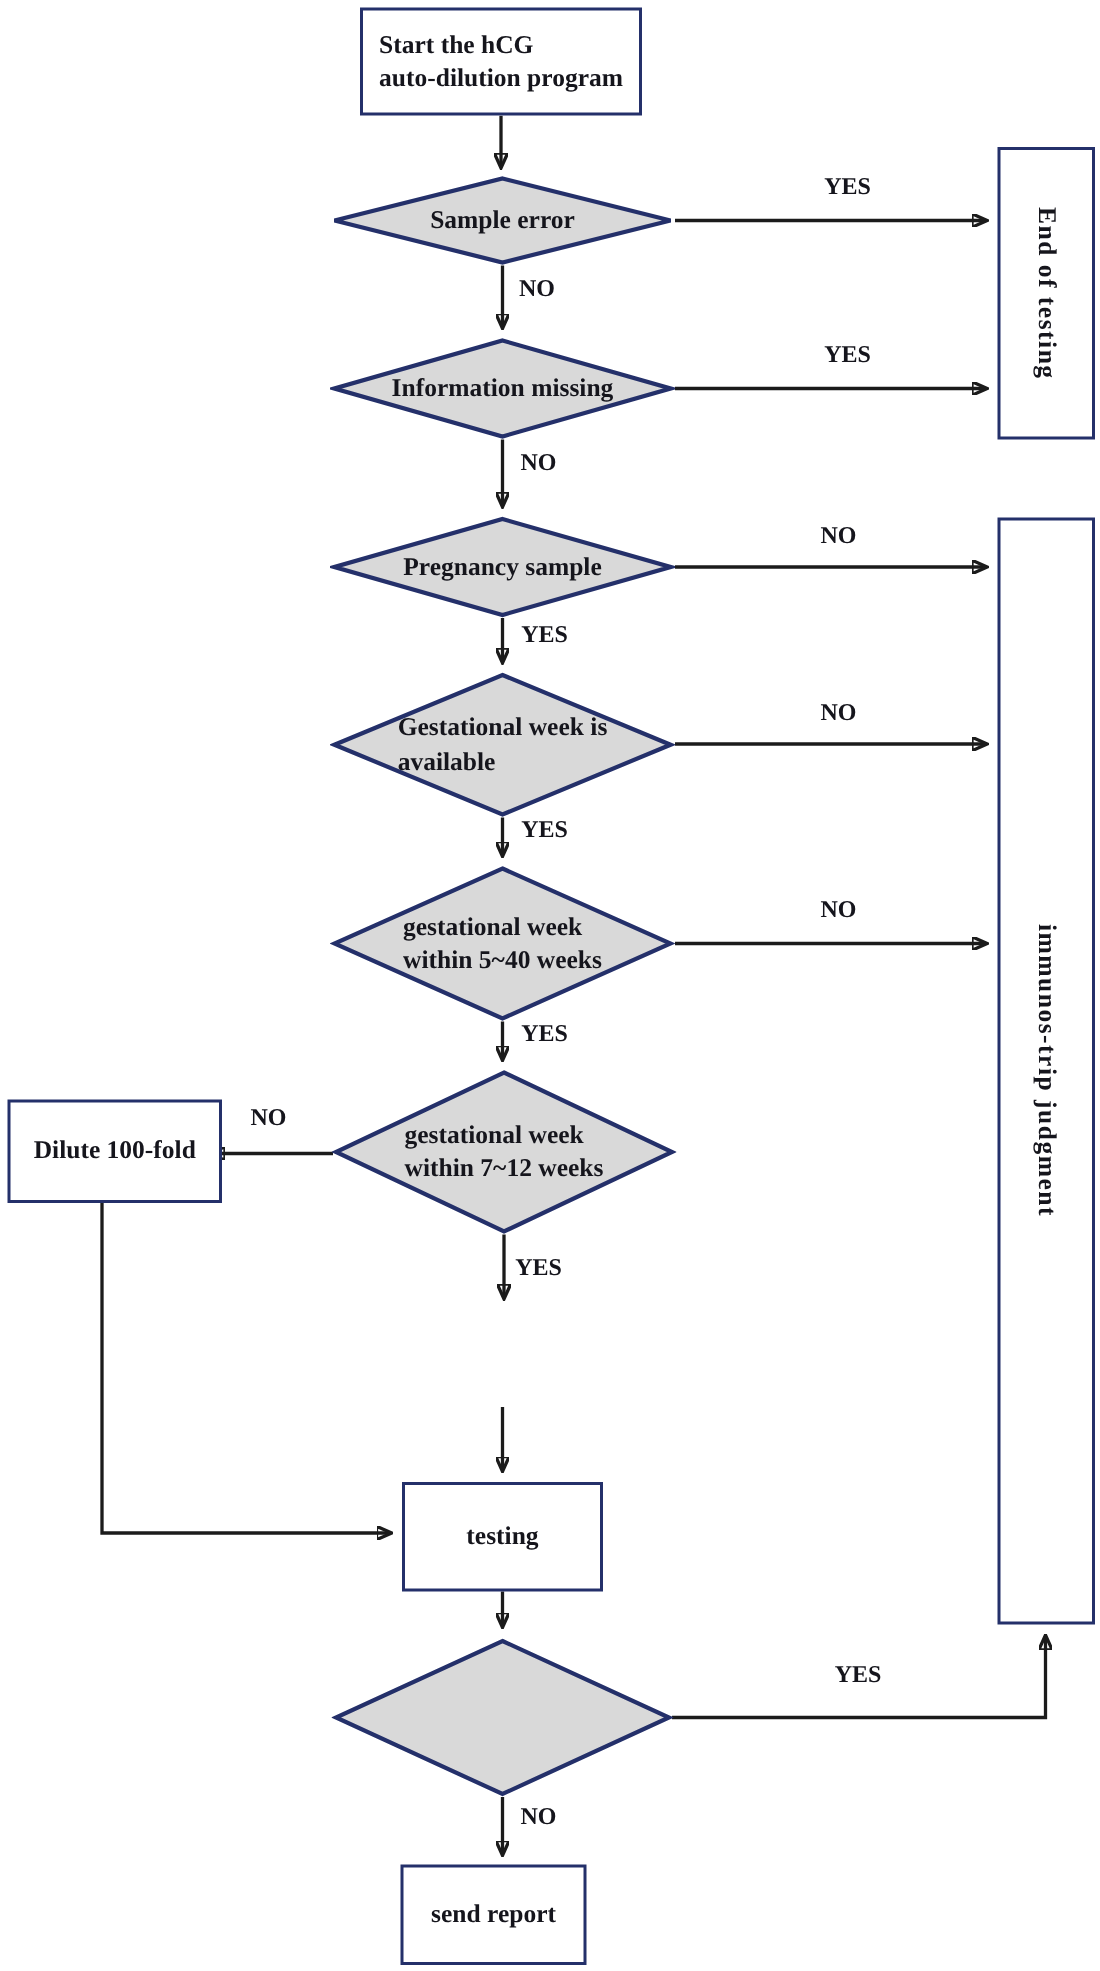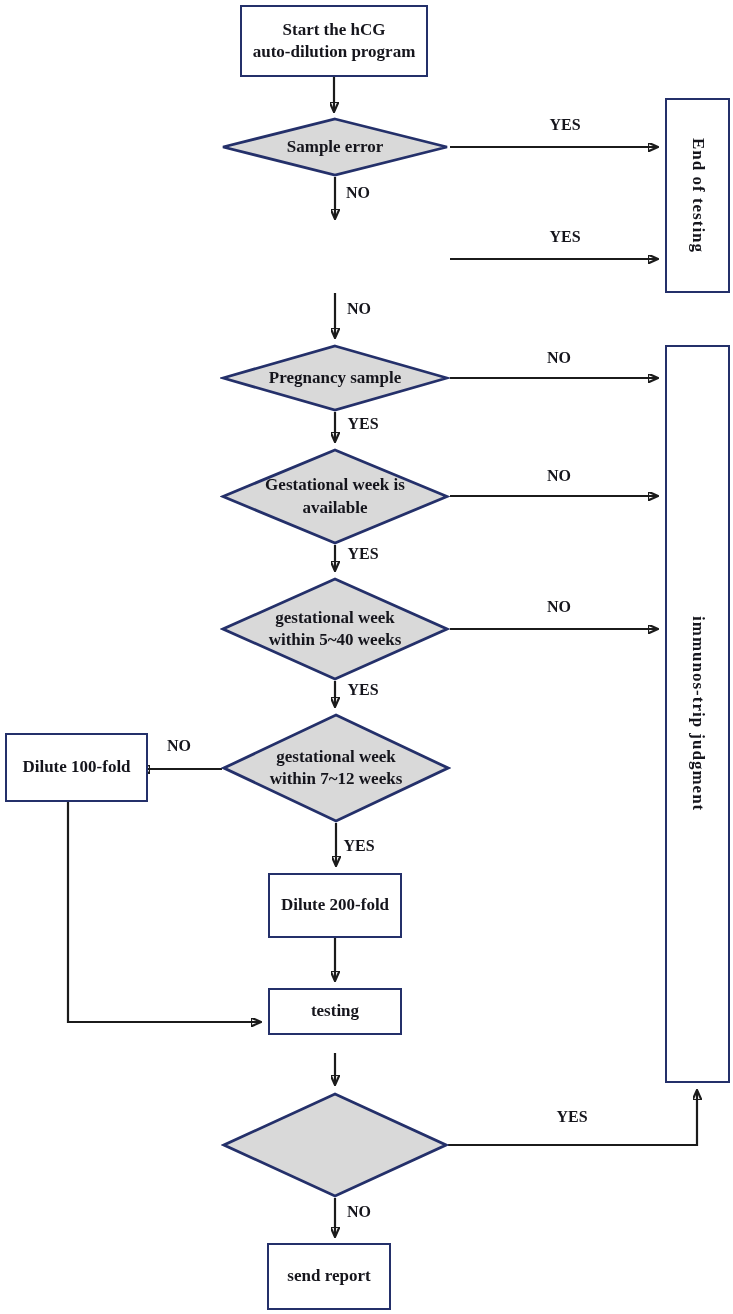--- a/index.html
+++ b/index.html
@@ -3,21 +3,21 @@
 <meta charset="utf-8">
 <style>
   html,body{margin:0;padding:0;background:#ffffff;}
   #canvas{
     position:relative;width:733px;height:1314px;background:#ffffff;
     font-family:"Liberation Serif","DejaVu Serif",serif;
     overflow:hidden;
   }
   #connectors{position:absolute;left:0;top:0;width:733px;height:1314px;}
   #connectors path{stroke:#1b1b1b;stroke-width:2.2;fill:none;}
-  .node{position:absolute;display:flex;align-items:center;justify-content:center;text-align:center;box-sizing:border-box;}
+  .node{position:absolute;display:flex;align-items:center;justify-content:center;text-align:left;box-sizing:border-box;}
   .rect{background:#ffffff;border:2.5px solid #24306a;}
   .diamond{background:transparent;}
   .diamond svg.shape{position:absolute;left:0;top:0;}
   .diamond svg.shape polygon{fill:#d9d9d9;stroke:#24306a;stroke-width:2.8;}
   .nlabel{
     position:relative;z-index:2;white-space:pre-line;
     font-weight:bold;font-size:17px;line-height:1.3;color:#15151c;
     padding:0 6px;
   }
   .vert{background:#ffffff;border:2.5px solid #24306a;}
@@ -73,20 +73,26 @@
     <span class="nlabel">immunos-trip judgment</span>
   </div>
 
   <div class="node diamond" style="left:220px;top:117px;width:230px;height:60px">
     <svg class="shape" width="230" height="60" viewBox="0 0 230 60">
       <polygon points="115,2 227,30 115,58 3,30"></polygon>
     </svg>
     <span class="nlabel">Sample error</span>
   </div>
 
+  <div class="node diamond" style="left:220px;top:225px;width:230px;height:68px">
+    <svg class="shape" width="230" height="68" viewBox="0 0 230 68">
+      <polygon points="115,2 227,34 115,66 3,34"></polygon>
+    </svg>
+    <span class="nlabel">Information missing</span>
+  </div>
 
   <div class="node diamond" style="left:220px;top:448px;width:230px;height:97px">
     <svg class="shape" width="230" height="97" viewBox="0 0 230 97">
       <polygon points="115,2 227,48.5 115,95 3,48.5"></polygon>
     </svg>
     <span class="nlabel">Gestational week is
 available</span>
   </div>
 
   <div class="node diamond" style="left:220px;top:344px;width:230px;height:68px">
@@ -115,25 +121,22 @@
   <div class="node diamond" style="left:221px;top:1092px;width:228px;height:106px">
     <svg class="shape" width="228" height="106" viewBox="0 0 228 106">
       <polygon points="114,2 225,53 114,104 3,53"></polygon>
     </svg>
   </div>
 
   <div class="node rect" style="left:5px;top:733px;width:143px;height:69px">
     <span class="nlabel">Dilute 100-fold</span>
   </div>
 
-  <div class="node rect" style="left:268px;top:873px;width:134px;height:65px">
-    <span class="nlabel">Dilute 200-fold</span>
-  </div>
 
-  <div class="node rect" style="left:268px;top:988px;width:134px;height:47px">
+  <div class="node rect" style="left:268px;top:988px;width:134px;height:73px">
     <span class="nlabel">testing</span>
   </div>
 
   <div class="node rect" style="left:267px;top:1243px;width:124px;height:67px">
     <span class="nlabel">send report</span>
   </div>
 
   <span class="elabel" style="left:565px;top:125px">YES</span>
   <span class="elabel" style="left:358px;top:193px">NO</span>
   <span class="elabel" style="left:565px;top:237px">YES</span>

